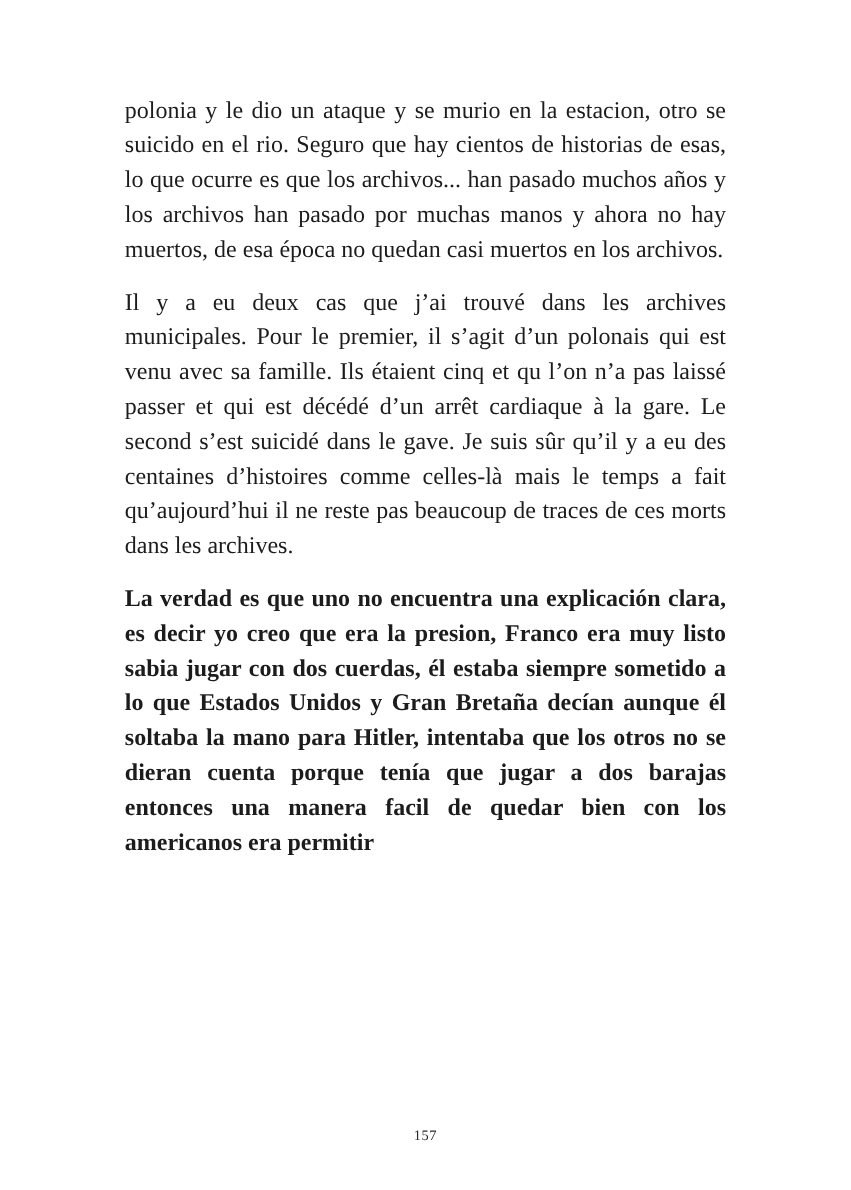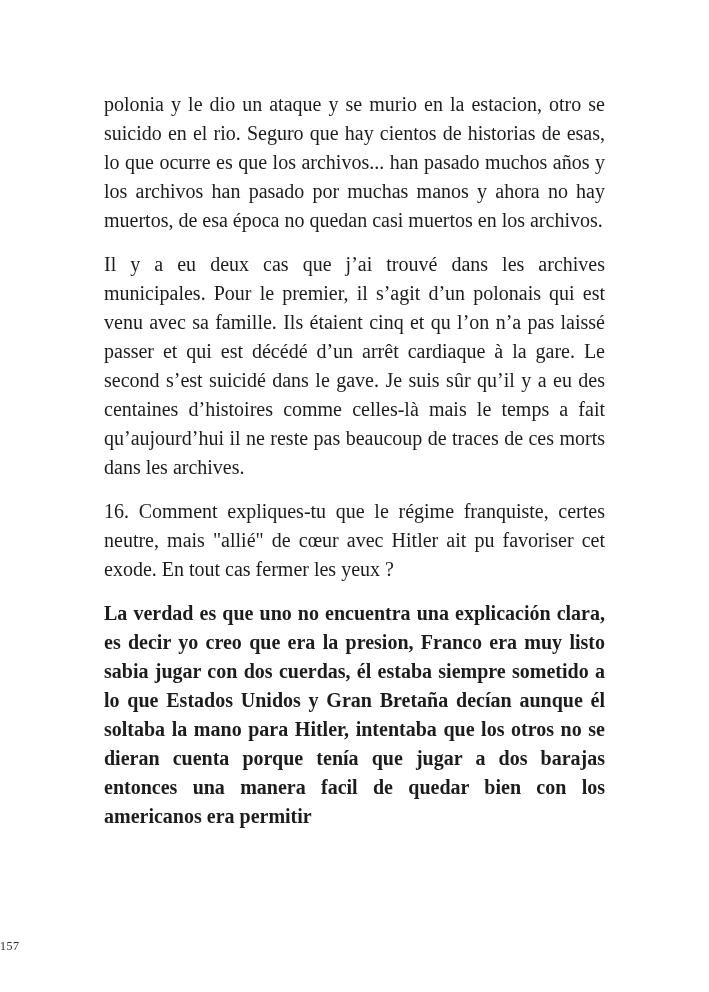--- a/index.html
+++ b/index.html
@@ -15,50 +15,49 @@
     }
     .page {
       position: relative;
       width: 709px;
       height: 992px;
       background: #ffffff;
       overflow: hidden;
     }
     .text-block {
       position: absolute;
-      top: 90px;
+      top: 78px;
       left: 104px;
       width: 501px;
     }
     .text-block p {
       margin: 0 0 15px 0;
       font-size: 20px;
       line-height: 29px;
       text-align: justify;
       text-justify: inter-word;
     }
     .text-block p:last-child {
       margin-bottom: 0;
       font-weight: bold;
     }
     .page-number {
       position: absolute;
       bottom: 38px;
       left: 0;
       width: 100%;
-      text-align: left;
+      text-align: center;
       font-size: 12px;
       color: #2a2a2a;
       letter-spacing: 0.5px;
     }
   </style>
 </head>
 <body>
 
 <div class="page">
   <div class="text-block">
     <p>polonia y le dio un ataque y se murio en la estacion, otro se suicido en el rio. Seguro que hay cientos de historias de esas, lo que ocurre es que los archivos... han pasado muchos años y los archivos han pasado por muchas manos y ahora no hay muertos, de esa época no quedan casi muertos en los archivos.</p>
     <p>Il y a eu deux cas que j’ai trouvé dans les archives municipales. Pour le premier, il s’agit d’un polonais qui est venu avec sa famille. Ils étaient cinq et qu l’on n’a pas laissé passer et qui est décédé d’un arrêt cardiaque à la gare. Le second s’est suicidé dans le gave. Je suis sûr qu’il y a eu des centaines d’histoires comme celles-là mais le temps a fait qu’aujourd’hui il ne reste pas beaucoup de traces de ces morts dans les archives.</p>
-    <p>16. Comment expliques-tu que le régime franquiste, certes neutre, mais "allié" de cœur avec Hitler ait pu favoriser cet exode. En tout cas fermer les yeux ?</p>
     <p>La verdad es que uno no encuentra una explicación clara, es decir yo creo que era la presion, Franco era muy listo sabia jugar con dos cuerdas, él estaba siempre sometido a lo que Estados Unidos y Gran Bretaña decían aunque él soltaba la mano para Hitler, intentaba que los otros no se dieran cuenta porque tenía que jugar a dos barajas entonces una manera facil de quedar bien con los americanos era permitir</p>
   </div>
   <div class="page-number">157</div>
 </div>
 
 </body></html>

